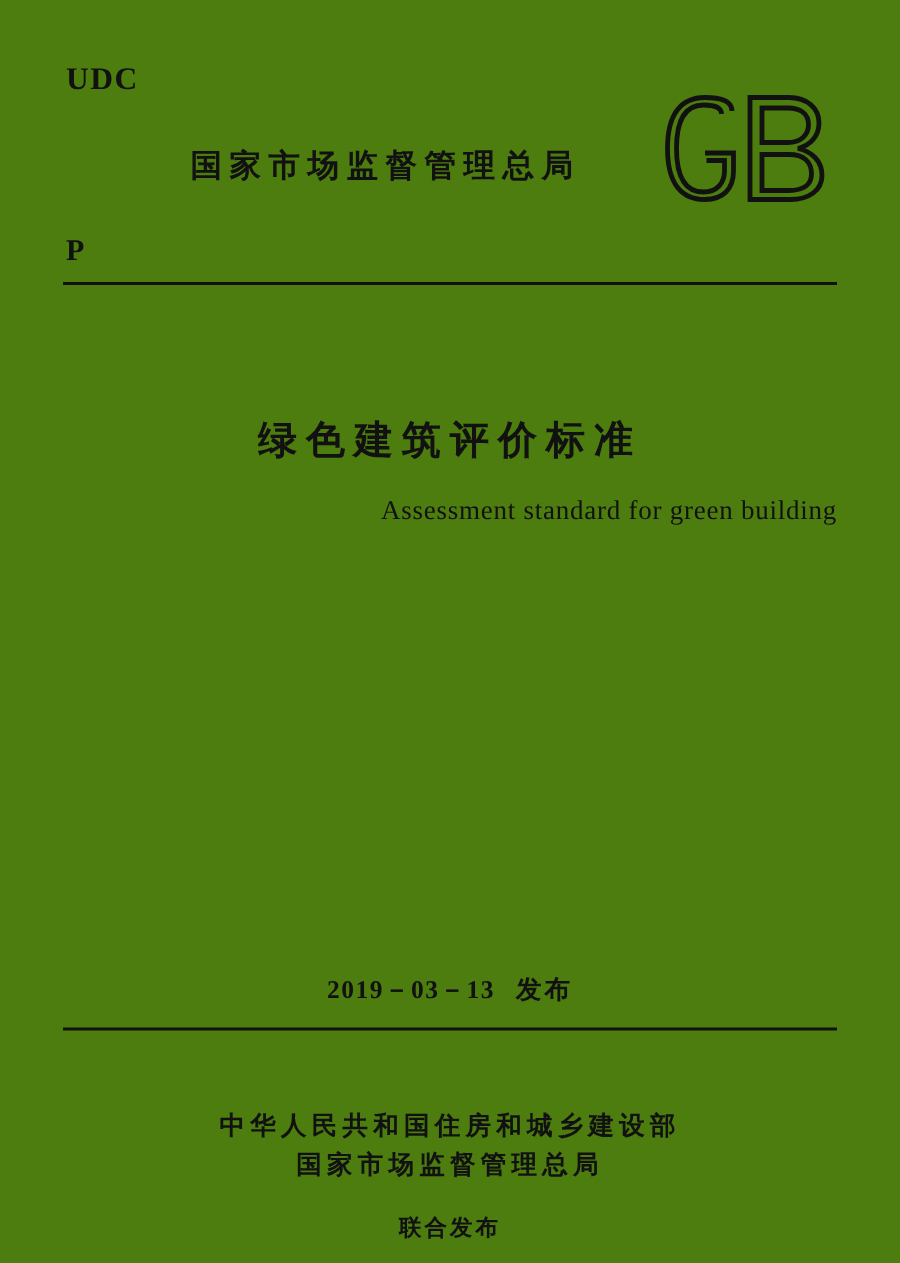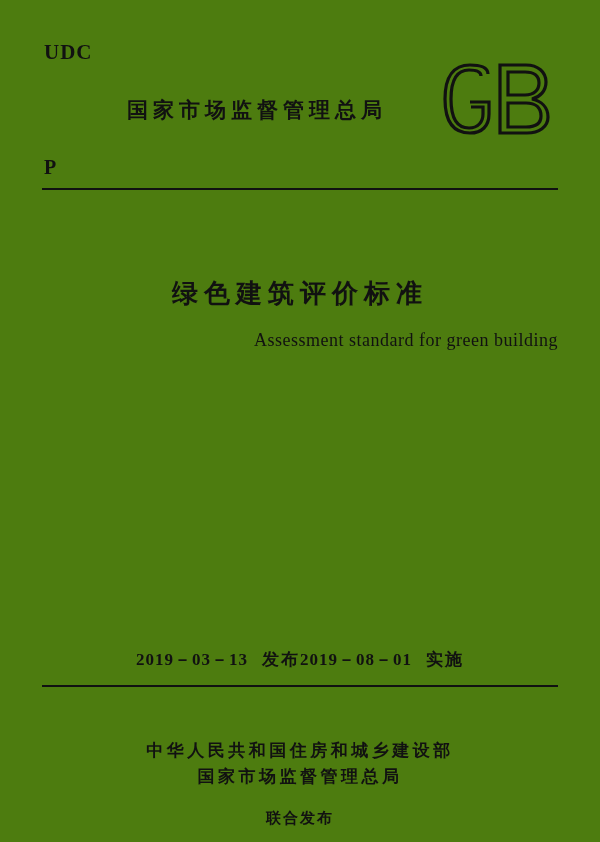--- a/index.html
+++ b/index.html
@@ -192,24 +192,20 @@
     <div class="rule-top"></div>
 
     <div class="main-title">绿色建筑评价标准</div>
     <div class="sub-title">Assessment standard for green building</div>
 
     <div class="date-row">
       <div class="date-cell">
         <span>2019－03－13</span>
         <span class="zh">发布</span>
       </div>
-      <div class="date-cell">
-        <span>2019－08－01</span>
-        <span class="zh">实施</span>
-      </div>
     </div>
 
     <div class="rule-bottom"></div>
 
     <div class="issuers">
       <div class="issuer-names">
         <div>中华人民共和国住房和城乡建设部</div>
         <div>国家市场监督管理总局</div>
       </div>
       <div class="joint">联合发布</div>

